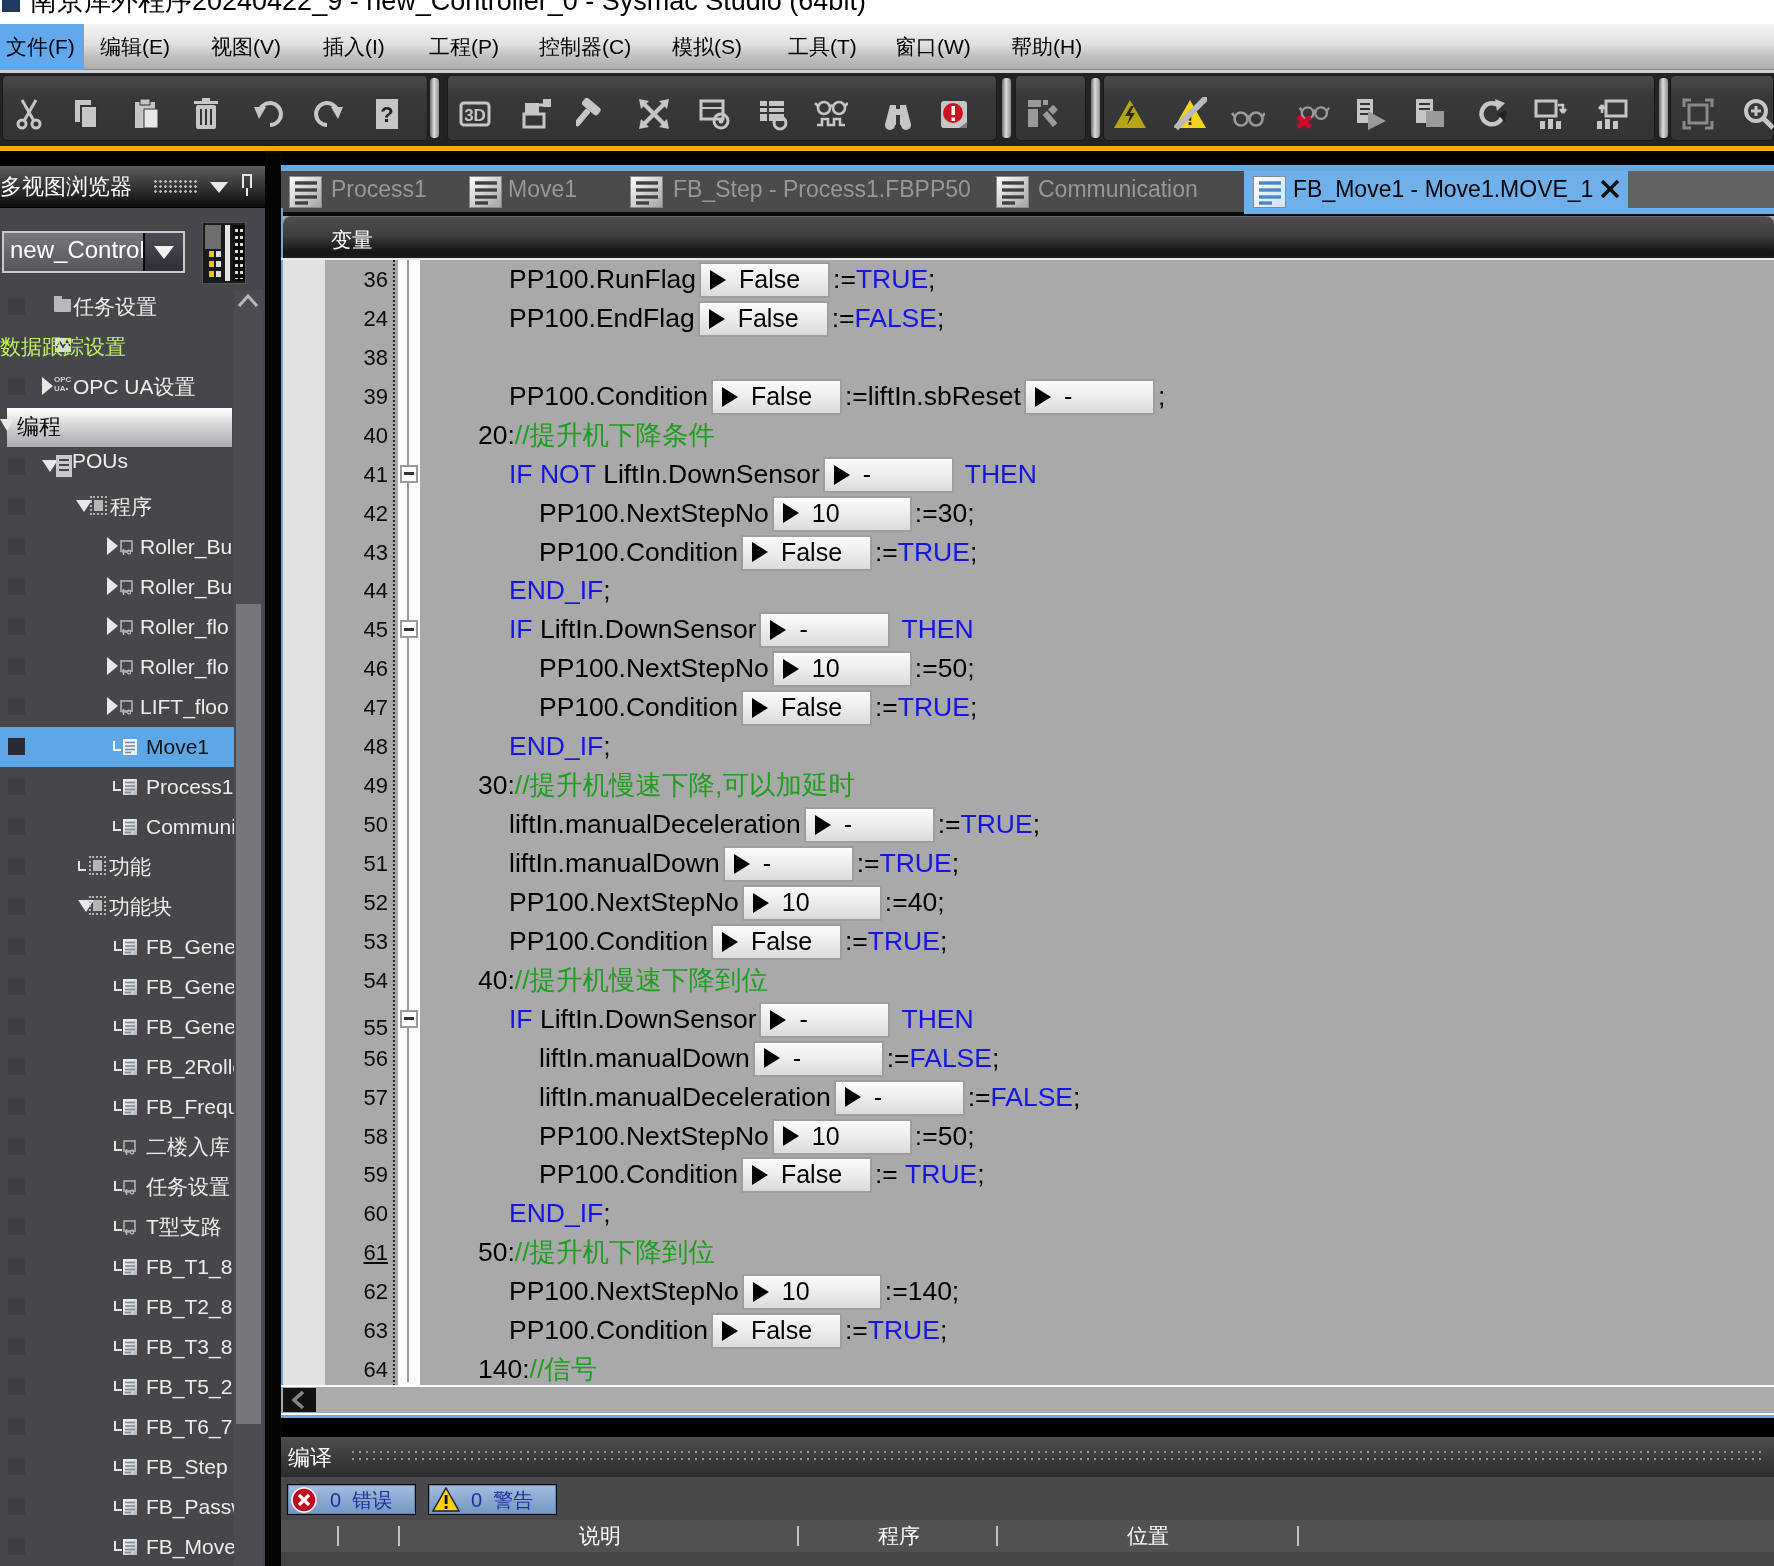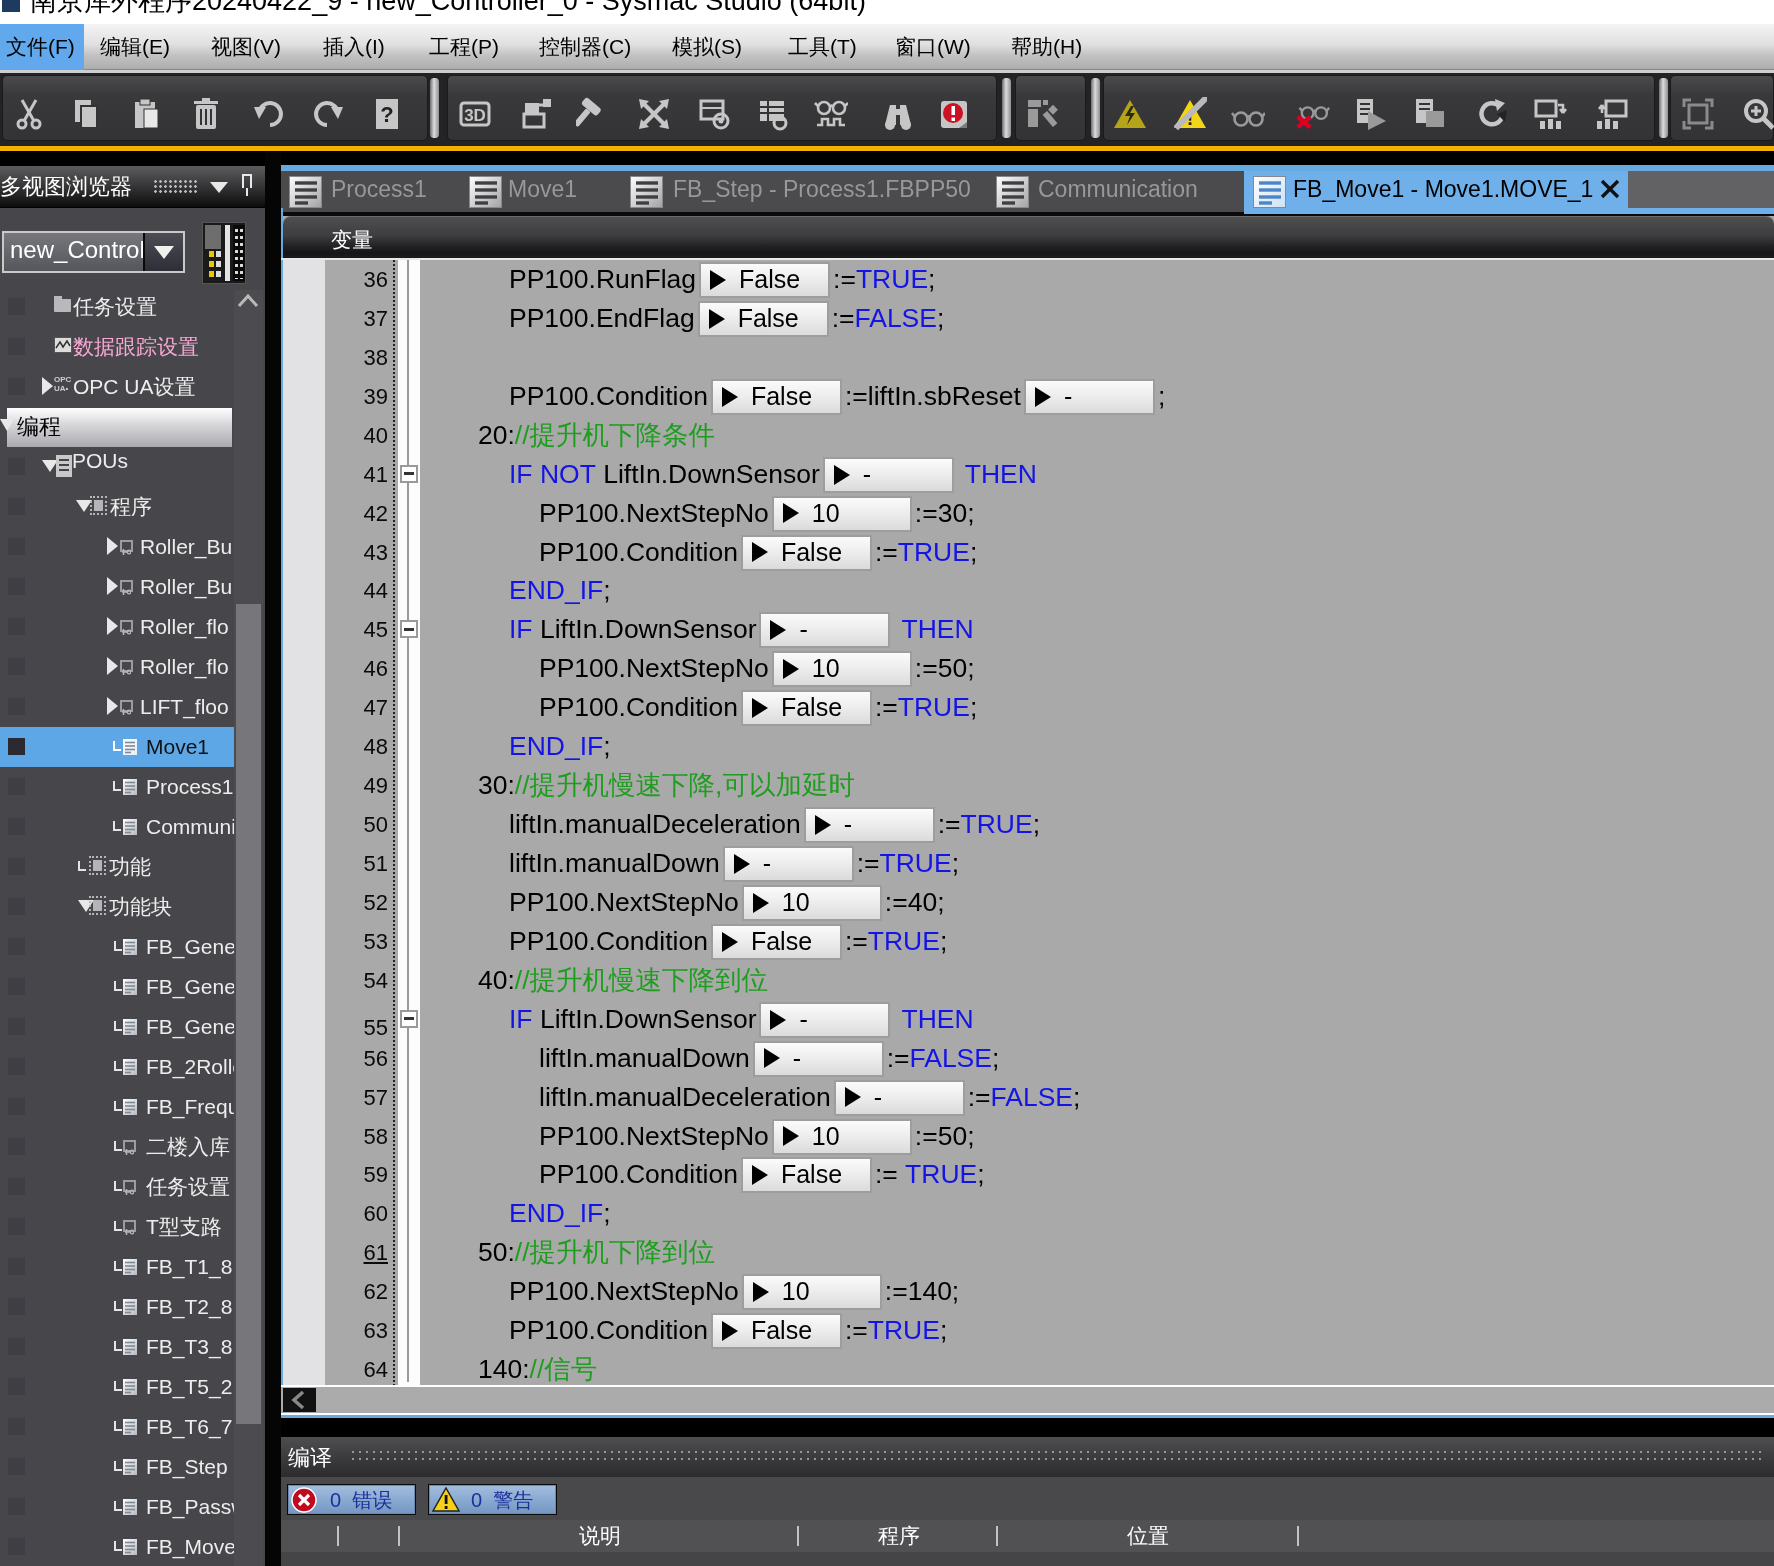--- a/index.html
+++ b/index.html
@@ -269,21 +269,21 @@
 <div class="a" style="left:31px;top:4px;width:10px;height:52px;background-image:radial-gradient(circle,#ddd 1.4px,transparent 1.7px);background-size:5px 7px"></div>
 </div>
 <div class="cb" style="top:132px;"></div>
 <div class="a" style="left:54px;top:133px;width:17px;height:13px;background:#b9b9bc;border-radius:1px"></div>
       <div class="a" style="left:54px;top:130px;width:8px;height:4px;background:#b9b9bc"></div>
 <div class="trow" style="top:121px;"><span style="margin-left:73px;color:#ededed">任务设置</span></div>
 <div class="cb" style="top:172px;"></div>
 <div class="a" style="left:54px;top:171px;width:18px;height:16px;background:#ddd;border:1px solid #555"><svg width="16" height="14">
           <path d="M1 10 L5 4 L8 9 L12 3 L15 8" stroke="#333" stroke-width="1.5" fill="none"></path>
         </svg></div>
-<div class="trow" style="top:161px;"><span style="margin-left:73px;color:#f9a8d4">数据跟踪设置</span></div>
+<div class="trow" style="top:161px;"><span style="color:#bef264">数据跟踪设置</span></div>
 <div class="cb" style="top:212px;"></div>
 <div class="a" style="left:42px;top:211px;width:0;height:0;border-left:11px solid #e8e8e8;border-top:9px solid transparent;border-bottom:9px solid transparent"></div>
 <div class="a" style="left:54px;top:209px;width:20px;height:22px;color:#cfcfcf;font-size:8px;line-height:9px;font-weight:bold">OPC<br>UA•</div>
 <div class="trow" style="top:201px;"><span style="margin-left:73px;color:#ededed">OPC UA设置</span></div>
 <div class="a" style="left:7px;top:242px;width:225px;height:39px;background:linear-gradient(#ffffff,#d9d9dc 40%,#a9a9ae)"></div>
 <div class="a" style="left:0px;top:253px;width:0;height:0;border-top:12px solid #e8e8e8;border-left:7px solid transparent;border-right:7px solid transparent"></div>
 <div class="a" style="left:17px;top:241px;font-size:22px;line-height:40px;color:#000">编程</div>
 <div class="cb" style="top:292px;"></div>
 <div class="a" style="left:42px;top:294px;width:0;height:0;border-top:12px solid #e8e8e8;border-left:8px solid transparent;border-right:8px solid transparent"></div>
 <div class="a" style="left:56px;top:289px;width:16px;height:22px;background:#c9c9cc"><svg width="16" height="22">
@@ -642,21 +642,21 @@
       </div>
 <div class="a" style="left:0;top:93px;width:1493px;height:2px;background:#e8e8e8"></div>
 <div class="a" style="left:0;top:95px;width:1493px;height:1125px;background:#a9a9a9;overflow:hidden">
 <div class="a" style="left:0;top:0;width:2px;height:1125px;background:#66aadf"></div>
 <div class="a" style="left:2px;top:0;width:42px;height:1125px;background:#e2e2e4"></div>
 <div class="a" style="left:112px;top:0;width:2px;height:1125px;background-image:linear-gradient(#222 50%,transparent 50%);background-size:2px 4px"></div>
 <div class="a" style="left:117px;top:0;width:22px;height:1125px;background:#fcfcfc"></div>
 <div class="a" style="left:126px;top:0;width:2px;height:1122px;background:#9a9a9a"></div>
 <div class="gut" style="top:0.0px;left:44px;">36</div>
 <div class="codeline" style="left:228px;top:0.0px"><span>PP100.RunFlag</span><span class="vbtn"><span class="tri"></span>False</span><span>:=</span><span class="kw">TRUE</span><span>;</span></div>
-<div class="gut" style="top:38.9px;left:44px;">37</div>
+<div class="gut" style="top:38.9px;left:44px;">24</div>
 <div class="codeline" style="left:228px;top:38.9px"><span>PP100.EndFlag</span><span class="vbtn"><span class="tri"></span>False</span><span>:=</span><span class="kw">FALSE</span><span>;</span></div>
 <div class="gut" style="top:77.9px;left:44px;">38</div>
 <div class="gut" style="top:116.8px;left:44px;">39</div>
 <div class="codeline" style="left:228px;top:116.8px"><span>PP100.Condition</span><span class="vbtn"><span class="tri"></span>False</span><span>:=liftIn.sbReset</span><span class="vbtn"><span class="tri"></span>-</span><span>;</span></div>
 <div class="gut" style="top:155.7px;left:44px;">40</div>
 <div class="codeline" style="left:197px;top:155.7px"><span>20:</span><span class="cm">//提升机下降条件</span></div>
 <div class="gut" style="top:194.7px;left:44px;">41</div>
 <div class="a" style="left:119px;top:204.7px;width:18px;height:18px;background:#fff;border:2px solid #9a9a9a">
           <div style="margin:5.5px 2px;width:10px;height:3px;background:#333"></div>
         </div>

